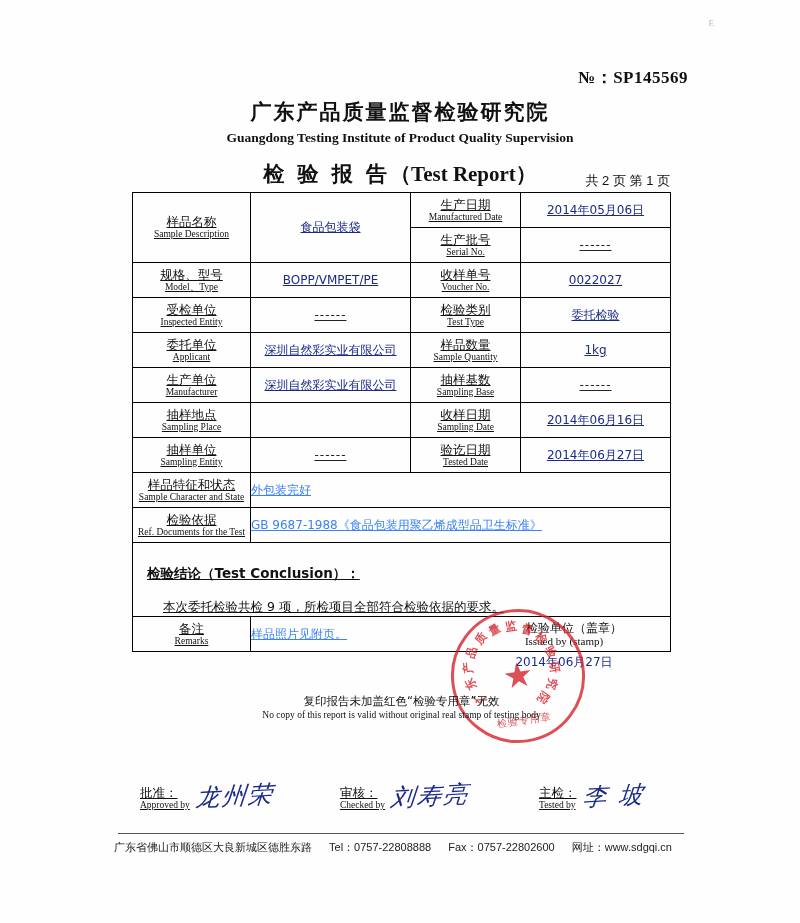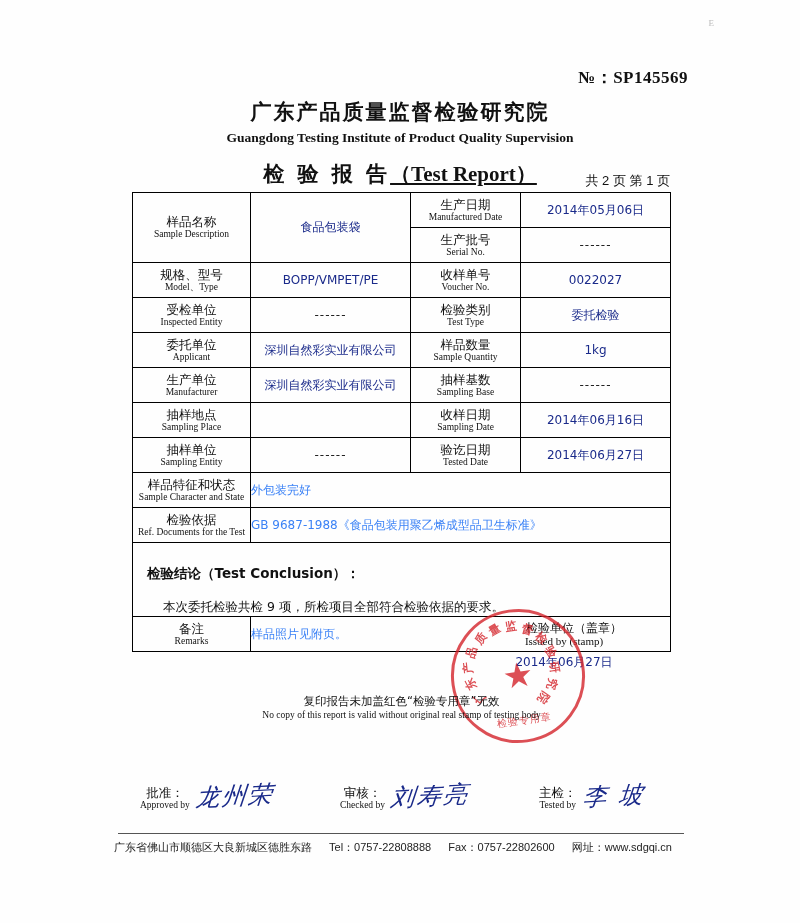--- a/index.html
+++ b/index.html
@@ -52,21 +52,20 @@
   .doc-title {
     margin-top: 14px;
     font-size: 21px;
     font-weight: bold;
     letter-spacing: 3px;
     font-family: "DejaVu Sans", sans-serif;
   }
   .doc-title .en {
     font-family: "Liberation Serif", serif;
     letter-spacing: 0;
-    text-decoration: underline;
   }
 
   .page-count {
     position: absolute;
     top: 172px;
     right: 130px;
     font-size: 13px;
     font-family: Liberation Sans, sans-serif;
   }
 
@@ -77,20 +76,21 @@
     top: 192px;
     width: 538px;
     border-collapse: collapse;
     table-layout: fixed;
   }
   table.main td {
     border: 1px solid #000;
     padding: 0;
     vertical-align: middle;
     height: 34px;
+    text-decoration: underline;
   }
   .lbl {
     text-align: center;
     line-height: 1.12;
     padding: 3px 2px;
   }
   .lbl .cn {
     display: block;
     font-size: 12.5px;
     font-family: "DejaVu Sans", sans-serif;
@@ -247,23 +247,24 @@
     align-items: center;
   }
   .sig-group {
     display: flex;
     align-items: flex-start;
   }
   .sig-g1 { margin-left: 8px; }
   .sig-g2 { margin-left: 66px; }
   .sig-g3 { margin-left: 70px; }
   .sig-lbl {
-    text-align: center;
+    text-align: left;
     line-height: 1.1;
     padding-top: 6px;
+    text-decoration: underline;
   }
   .sig-lbl .cn {
     display: block;
     font-size: 12.5px;
     font-family: "DejaVu Sans", sans-serif;
   }
   .sig-lbl .en {
     display: block;
     font-size: 9.5px;
     font-family: "Liberation Serif", serif;

